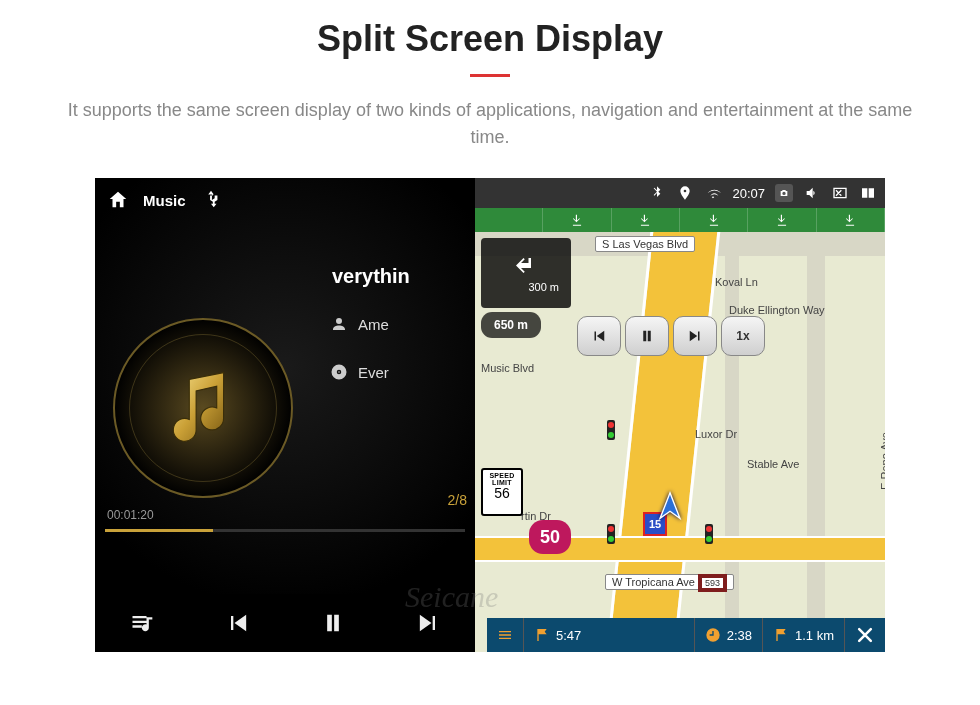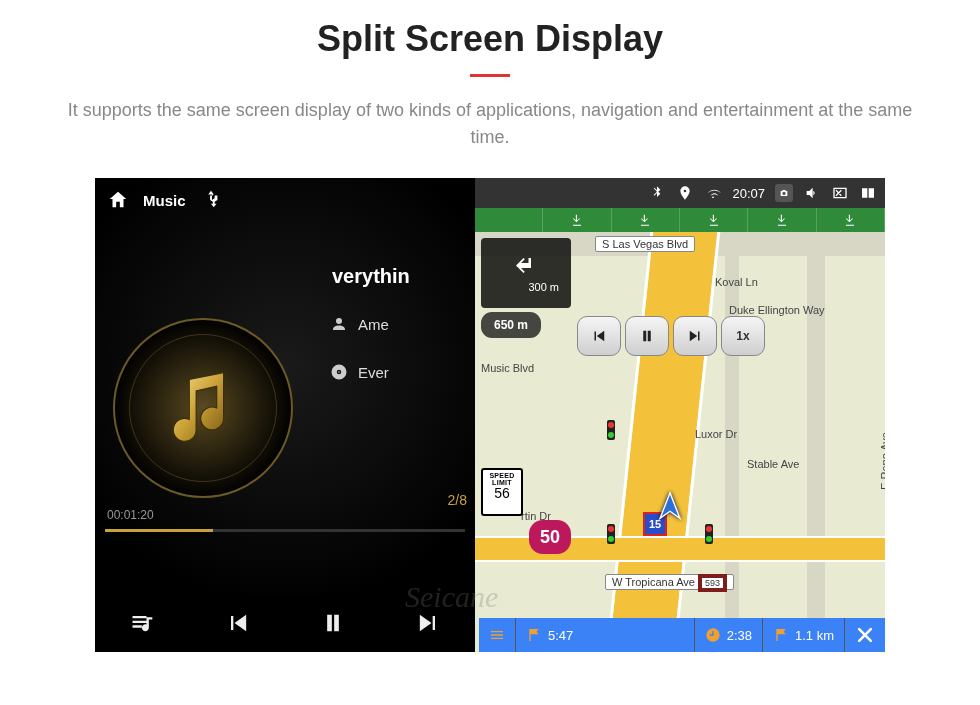--- a/index.html
+++ b/index.html
@@ -70,21 +70,21 @@
 
   .speed-sign{position:absolute;left:6px;top:290px;width:42px;height:48px;background:#fff;border:2px solid #000;border-radius:3px;text-align:center;padding-top:2px;}
   .speed-sign .t{font-size:7px;font-weight:700;letter-spacing:.3px;}
   .speed-sign .v{font-size:14px;font-weight:400;line-height:1;}
   .speed-cur{position:absolute;left:6px;top:342px;width:42px;height:34px;background:#be185d;color:#fff;border-radius:14px;display:flex;align-items:center;justify-content:center;font-size:18px;font-weight:700;margin-left:48px;}
 
   .n-sim{position:absolute;left:102px;top:138px;display:flex;gap:4px;}
   .n-sim .sbtn{width:44px;height:40px;background:linear-gradient(#f5f5f5,#cfcfcf);border:1px solid #888;border-radius:10px;display:flex;align-items:center;justify-content:center;font-size:12px;font-weight:700;color:#333;}
   .n-sim svg{width:18px;height:18px;fill:#222;}
 
-  .n-bottom{position:absolute;left:4px;right:0;bottom:0;height:34px;background:#3b82f6;display:flex;align-items:center;color:#fff;font-size:13px;}
+  .n-bottom{position:absolute;left:12px;right:0;bottom:0;height:34px;background:#0c4a6e;display:flex;align-items:center;color:#fff;font-size:13px;}
   .n-bottom .cell{display:flex;align-items:center;gap:6px;padding:0 10px;height:100%;border-right:1px solid #555;}
   .n-bottom .cell.grow{flex:1;}
   .n-bottom svg{width:16px;height:16px;fill:#f0a030;}
   .n-bottom .close{width:40px;display:flex;align-items:center;justify-content:center;}
   .n-bottom .close svg{fill:#fff;width:20px;height:20px;}
 
   .watermark{position:absolute;left:310px;bottom:38px;font-family:'Brush Script MT',cursive;font-size:30px;color:rgba(120,120,120,.28);font-style:italic;pointer-events:none;z-index:5;}
 </style>
 </head>
 <body>

